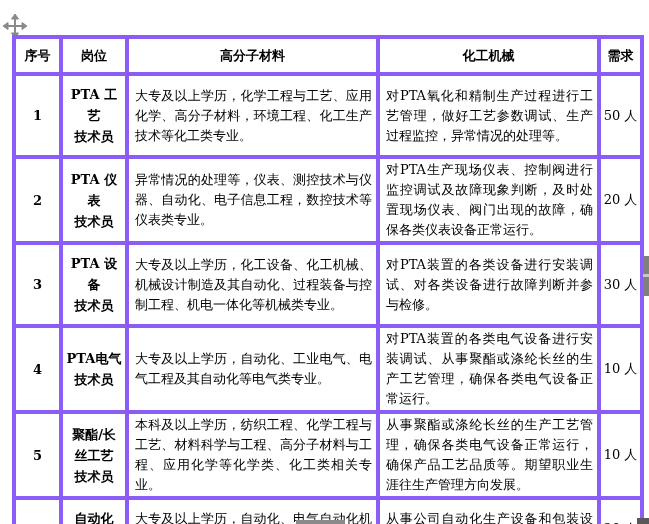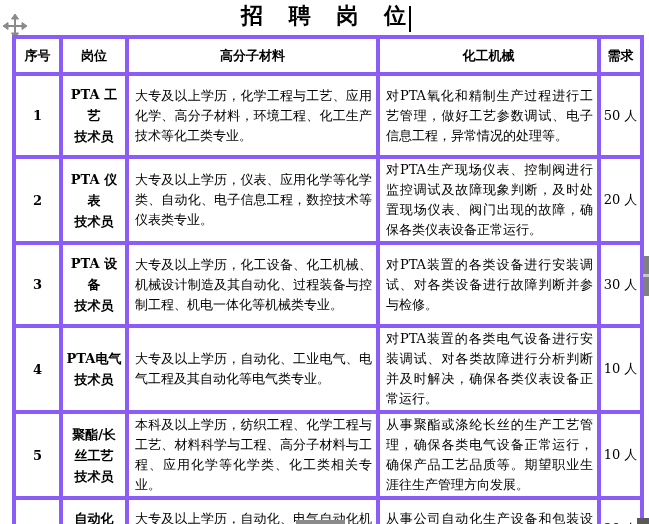--- a/index.html
+++ b/index.html
@@ -85,23 +85,20 @@
         <line x1="12" y1="5" x2="12" y2="19" stroke-width="2"></line>
         <line x1="5" y1="12" x2="19" y2="12" stroke-width="2"></line>
         <polygon points="12,0 8.5,5 15.5,5"></polygon>
         <polygon points="12,24 8.5,19 15.5,19"></polygon>
         <polygon points="0,12 5,8.5 5,15.5"></polygon>
         <polygon points="24,12 19,8.5 19,15.5"></polygon>
       </g>
     </svg>
   </span>
 
-  <div class="title-wrap">
-    <span class="doc-title">招 聘 岗 位</span><span class="caret"></span>
-  </div>
 
   <table class="jobs">
     <colgroup>
       <col class="c-no">
         <col class="c-pos">
         <col class="c-req">
         <col class="c-dut">
         <col class="c-dem">
     </colgroup>
     <thead>
@@ -112,45 +109,45 @@
         <th>化工机械</th>
         <th>需求</th>
       </tr>
     </thead>
     <tbody>
       <tr class="r1">
         <td class="no">1</td>
         <td class="pos">PTA 工艺
 技术员</td>
         <td class="req">大专及以上学历，化学工程与工艺、应用化学、高分子材料，环境工程、化工生产技术等化工类专业。</td>
-        <td class="dut">对PTA氧化和精制生产过程进行工艺管理，做好工艺参数调试、电子信息工程，异常情况的处理等。</td>
+        <td class="dut">对PTA氧化和精制生产过程进行工艺管理，做好工艺参数调试、生产过程监控，异常情况的处理等。</td>
         <td class="dem">50 人</td>
       </tr>
       <tr class="r2">
         <td class="no">2</td>
         <td class="pos">PTA 仪表
 技术员</td>
-        <td class="req">大专及以上学历，仪表、应用化学等化学类、自动化、电子信息工程，数控技术等仪表类专业。</td>
+        <td class="req">异常情况的处理等，仪表、测控技术与仪器、自动化、电子信息工程，数控技术等仪表类专业。</td>
         <td class="dut">对PTA生产现场仪表、控制阀进行监控调试及故障现象判断，及时处置现场仪表、阀门出现的故障，确保各类仪表设备正常运行。</td>
         <td class="dem">20 人</td>
       </tr>
       <tr class="r3">
         <td class="no">3</td>
         <td class="pos">PTA 设备
 技术员</td>
         <td class="req">大专及以上学历，化工设备、化工机械、机械设计制造及其自动化、过程装备与控制工程、机电一体化等机械类专业。</td>
         <td class="dut">对PTA装置的各类设备进行安装调试、对各类设备进行故障判断并参与检修。</td>
         <td class="dem">30 人</td>
       </tr>
       <tr class="r4">
         <td class="no">4</td>
         <td class="pos">PTA电气
 技术员</td>
         <td class="req">大专及以上学历，自动化、工业电气、电气工程及其自动化等电气类专业。</td>
-        <td class="dut">对PTA装置的各类电气设备进行安装调试、对各类故障进行分析判断并及时解决，确保各类仪表设备正常运行。</td>
+        <td class="dut">对PTA装置的各类电气设备进行安装调试、从事聚酯或涤纶长丝的生产工艺管理，确保各类电气设备正常运行。</td>
         <td class="dem">10 人</td>
       </tr>
       <tr class="r5">
         <td class="no">5</td>
         <td class="pos">聚酯/长
 丝工艺
 技术员</td>
         <td class="req">本科及以上学历，纺织工程、化学工程与工艺、材料科学与工程、高分子材料与工程、应用化学等化学类、化工类相关专业。</td>
         <td class="dut">从事聚酯或涤纶长丝的生产工艺管理，确保各类电气设备正常运行，确保产品工艺品质等。期望职业生涯往生产管理方向发展。</td>
         <td class="dem">10 人</td>

